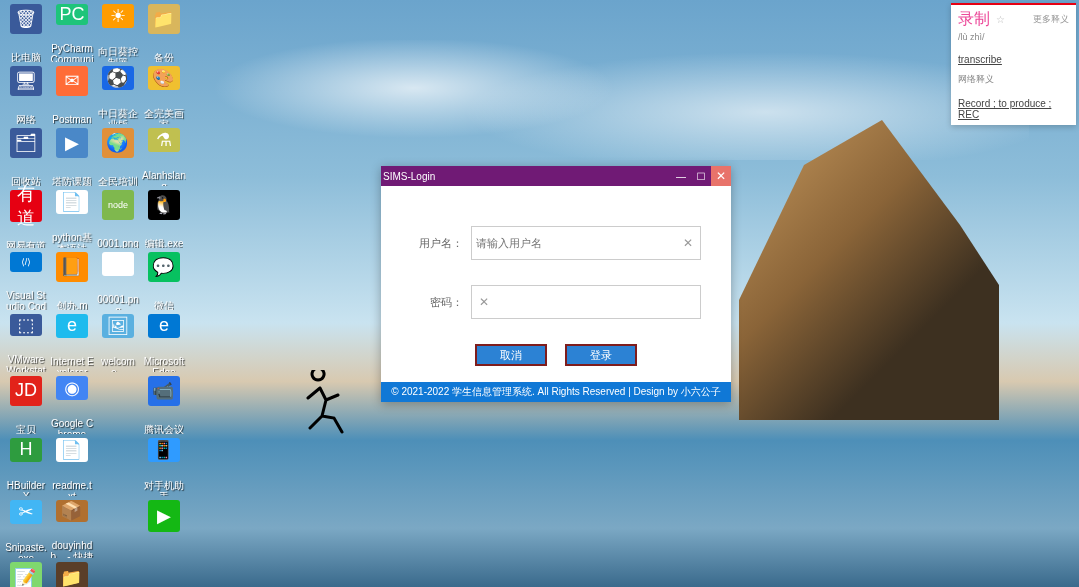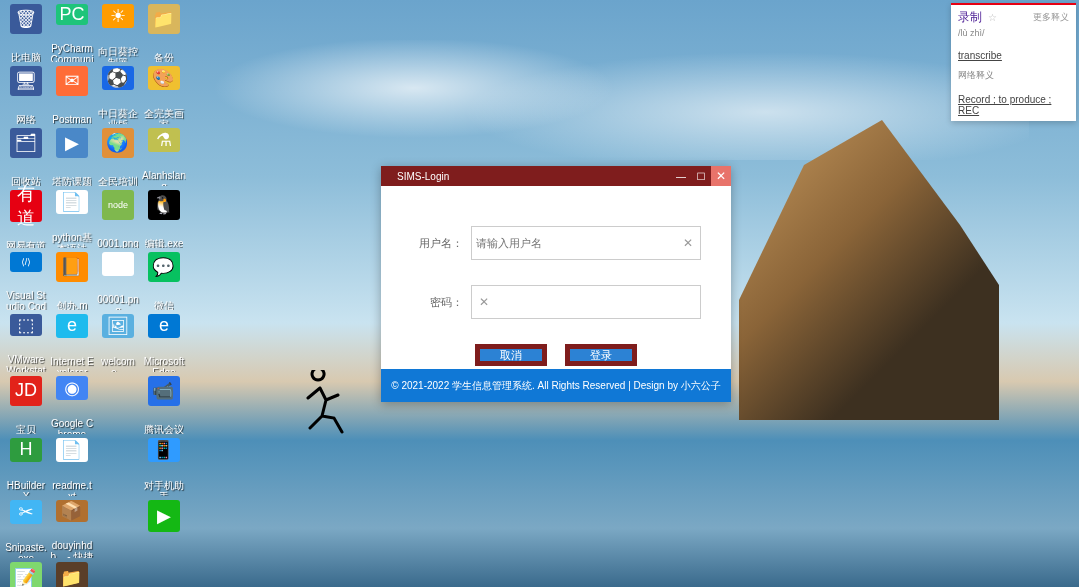--- a/index.html
+++ b/index.html
@@ -85,24 +85,24 @@
       position: absolute;
       left: 381px;
       top: 166px;
       width: 350px;
       height: 236px;
       background: white;
       box-shadow: 0 2px 10px rgba(0,0,0,0.3);
     }
     .titlebar {
       height: 20px;
-      background: #7f1d1d;
-      display: flex;
-      align-items: center;
-      padding: 0 16px;
+      background: #701a75;
+      display: flex;
+      align-items: center;
+      padding: 0 2px;
       color: white;
       font-size: 10px;
       position: relative;
     }
     .title-controls {
       position: absolute;
       right: 0;
       top: 0;
       display: flex;
     }
@@ -155,55 +155,55 @@
     }
     .btn-row {
       display: flex;
       gap: 18px;
       justify-content: center;
       margin-top: 16px;
     }
     .btn {
       width: 72px;
       height: 22px;
-      border: 5px solid #7f1d1d;
+      border: 2px solid #7f1d1d;
       background: #2c82d4;
       color: white;
       font-size: 11px;
       cursor: pointer;
       display: flex;
       align-items: center;
       justify-content: center;
     }
     .footer-bar {
       position: absolute;
       bottom: 0;
       left: 0;
       right: 0;
-      height: 33px;
+      height: 20px;
       background: #1078d6;
       color: white;
       font-size: 10px;
       display: flex;
       align-items: center;
       justify-content: center;
     }
     .dict-popup {
       position: absolute;
       right: 3px;
       top: 3px;
       width: 125px;
       background: white;
       box-shadow: 0 2px 6px rgba(0,0,0,0.2);
       font-size: 10px;
       padding: 5px 7px;
     }
     .dict-top { border-top: 2px solid #e60012; margin: -5px -7px 4px; }
     .dict-header { display: flex; align-items: center; gap: 6px; }
-    .dict-word { color: #4c1d95; font-size: 12px; }
+    .dict-word { color: #ec4899; font-size: 16px; }
     .dict-star { color: #bbb; }
     .dict-more { margin-left: auto; color: #999; font-size: 9px; }
     .dict-pron { color: #888; margin-top: 2px; font-size: 9px; }
     .dict-def { color: #444; margin-top: 12px; text-decoration: underline; }
     .dict-sec { color: #888; margin-top: 8px; font-size: 9px; }
   </style>
 </head>
 <body>
 
 <div class="desktop">

